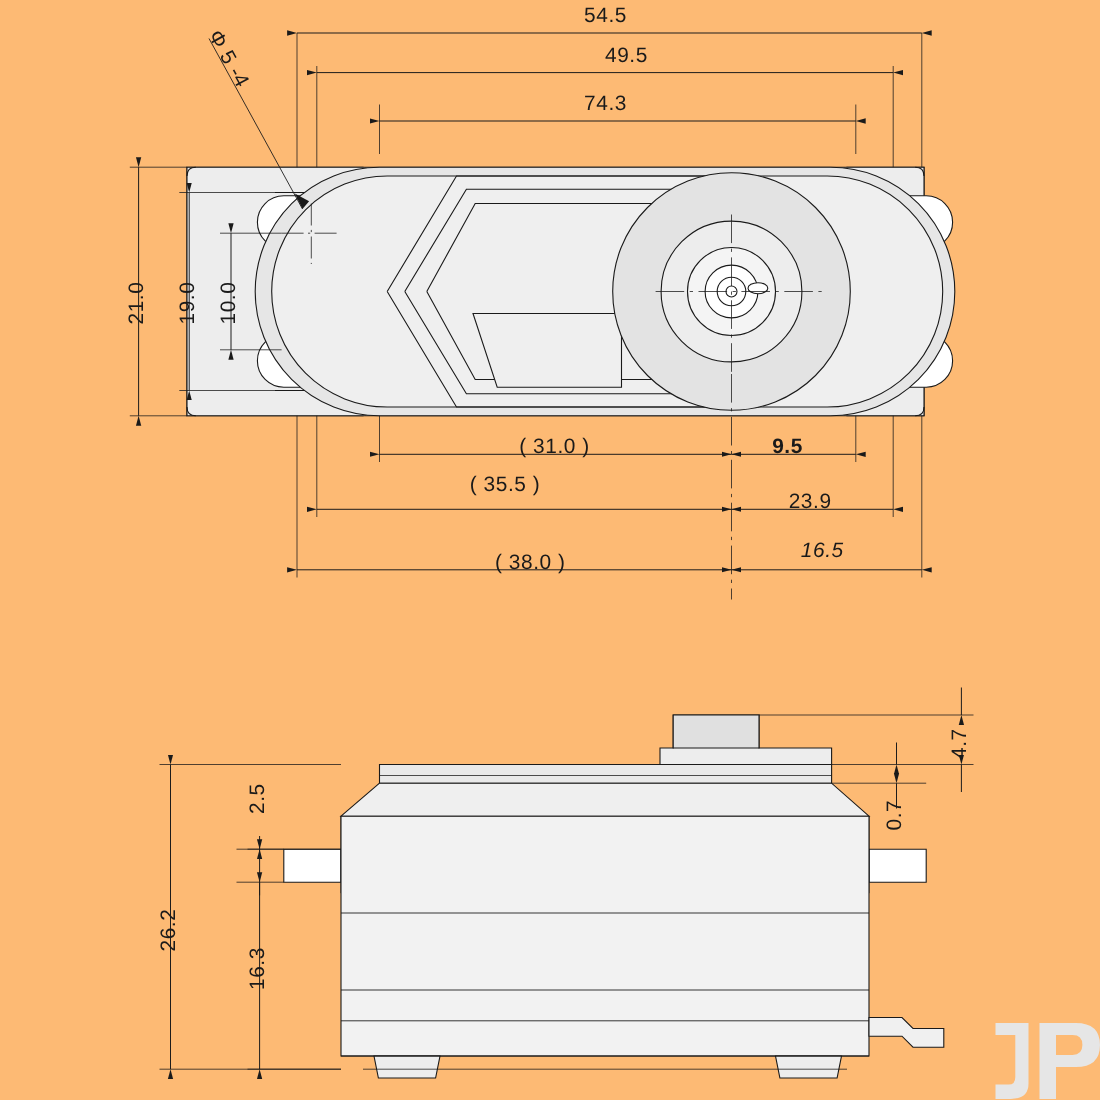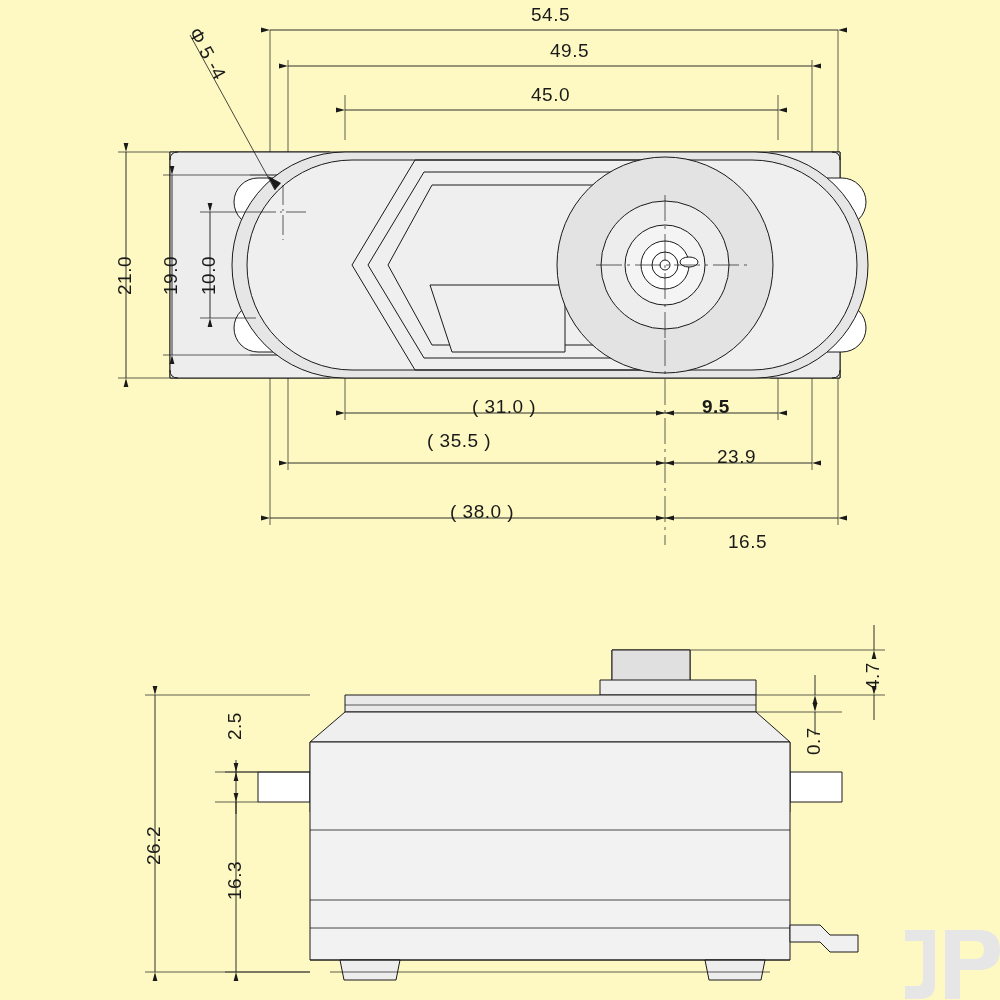--- a/index.html
+++ b/index.html
@@ -4,21 +4,21 @@
 <style>
   html, body {
     margin: 0;
     padding: 0;
     background: #ffffff;
   }
   #page {
     position: relative;
     width: 1000px;
     height: 1000px;
-    background: #fef9c3;
+    background: #fdba74;
     font-family: "Liberation Sans", sans-serif;
     overflow: hidden;
   }
   #drawing {
     position: absolute;
     top: 0;
     left: 0;
     width: 1000px;
     height: 1000px;
   }
@@ -208,36 +208,36 @@
 
     <g class="watermark-group">
       <path d="M905,930 L935,930 L935,985 q0,14 -16,14 L905,999 L905,986 L917,986 q6,0 6,-7 L923,941 L905,941 Z" fill="#e6e6e6"></path>
       <path d="M945,930 L978,930 q22,0 22,20 q0,20 -22,20 L960,970 L960,999 L945,999 Z M960,941 L960,959 L975,959 q9,0 9,-9 q0,-9 -9,-9 Z" fill="#e6e6e6"></path>
     </g>
   </svg>
 
   <div>
     <div class="dim-text" style="left:531px; top:4px;">54.5</div>
     <div class="dim-text" style="left:550px; top:40px;">49.5</div>
-    <div class="dim-text" style="left:531px; top:84px;">45.0</div>
+    <div class="dim-text" style="left:531px; top:84px;">74.3</div>
 
     <div class="dim-text rot90" style="left:114px; top:295px;">21.0</div>
     <div class="dim-text rot90" style="left:160px; top:295px;">19.0</div>
     <div class="dim-text rot90" style="left:198px; top:295px;">10.0</div>
 
     <div class="dim-text" style="left:203px; top:24px; transform:rotate(61deg); transform-origin:left top;">Φ 5 -4</div>
 
     <div class="dim-text" style="left:472px; top:396px;">( 31.0 )</div>
     <div class="dim-text" style="left:702px; top:396px;font-weight:bold;">9.5</div>
 
     <div class="dim-text" style="left:427px; top:430px;">( 35.5 )</div>
     <div class="dim-text" style="left:717px; top:446px;">23.9</div>
 
     <div class="dim-text" style="left:414px; top:501px;margin-left:36px;">( 38.0 )</div>
-    <div class="dim-text" style="left:728px; top:531px;">16.5</div>
+    <div class="dim-text" style="left:728px; top:490px;font-style:italic;">16.5</div>
   </div>
 
   <div>
     <div class="dim-text rot90" style="left:143px; top:865px;">26.2</div>
     <div class="dim-text rot90" style="left:224px; top:900px;">16.3</div>
     <div class="dim-text rot90" style="left:224px; top:740px;">2.5</div>
     <div class="dim-text rot90" style="left:862px; top:690px;">4.7</div>
     <div class="dim-text rot90" style="left:803px; top:755px;">0.7</div>
   </div>
 

